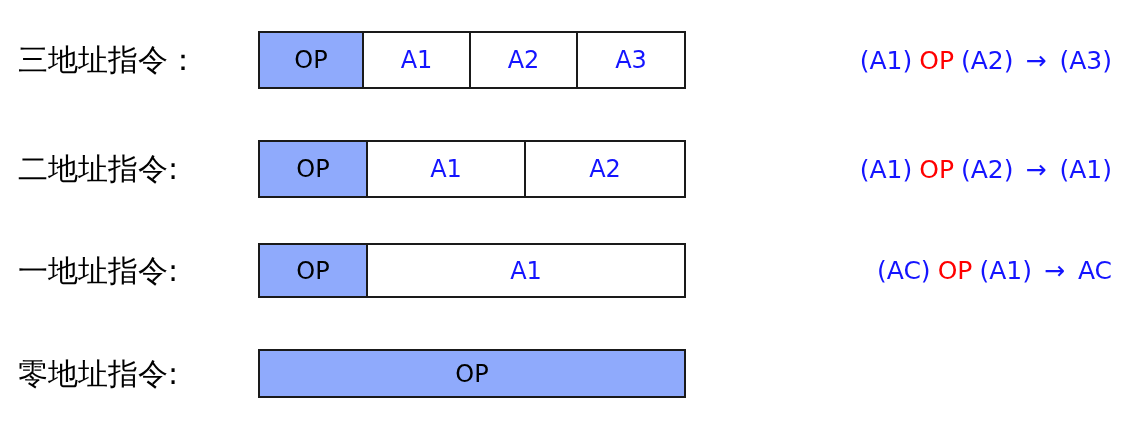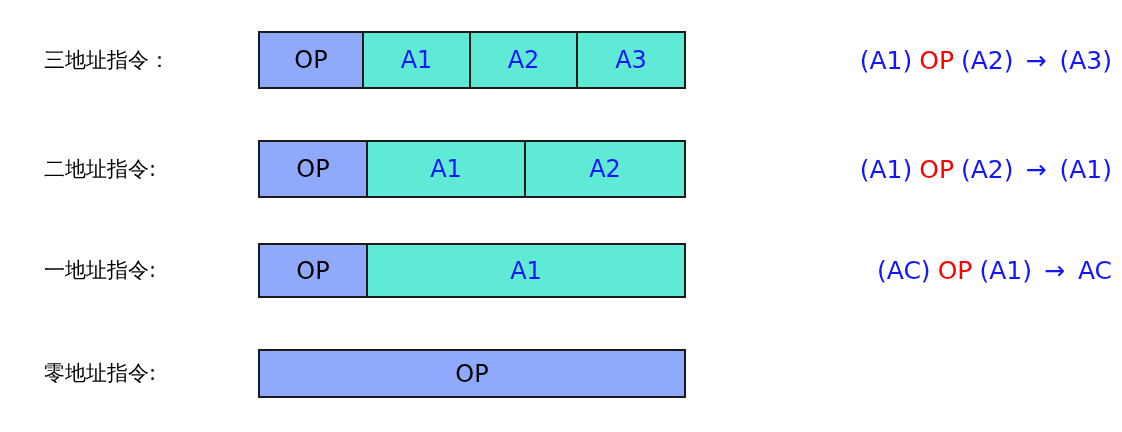--- a/index.html
+++ b/index.html
@@ -30,27 +30,26 @@
   
   .row-label {
     position: absolute;
     left: 18px;
     top: 0;
     height: 58px;
     width: 230px;
     display: flex;
     align-items: center;
     justify-content: flex-start;
-    font-size: 21px;
+    font-size: 30px;
     font-weight: 400;
     color: #000000;
     letter-spacing: 0px;
     white-space: nowrap;
     line-height: 1;
-    margin-left: 26px;
   }
 
   
   .format-bar {
     position: absolute;
     left: 258px;
     top: 0;
     height: 58px;
     width: 428px;
     display: flex;
@@ -59,21 +58,21 @@
     background: #e4e4e4;
   }
   .field {
     box-sizing: border-box;
     display: flex;
     align-items: center;
     justify-content: center;
     font-size: 24px;
     line-height: 1;
     border-right: 2px solid #1a1a1a;
-    background: #5eead4;
+    background: #ffffff;
     color: #1414ff;
     overflow: hidden;
     white-space: nowrap;
   }
   .field:last-child {
     border-right: none;
   }
   .field.op {
     background: #8faafc;
     color: #000000;

